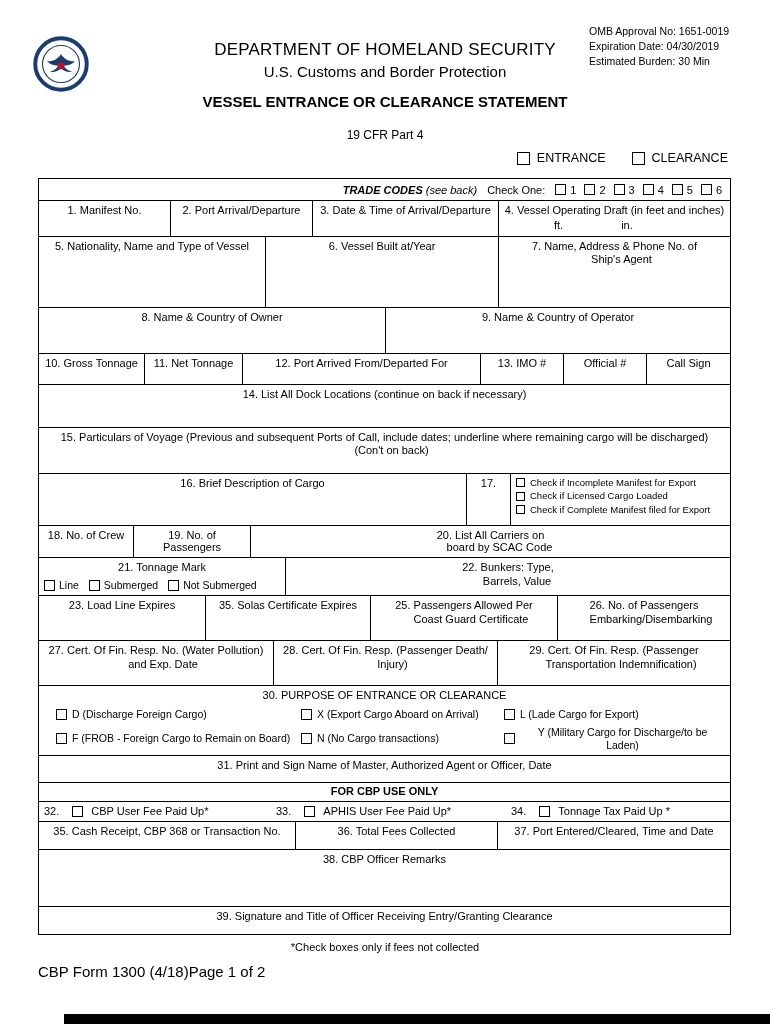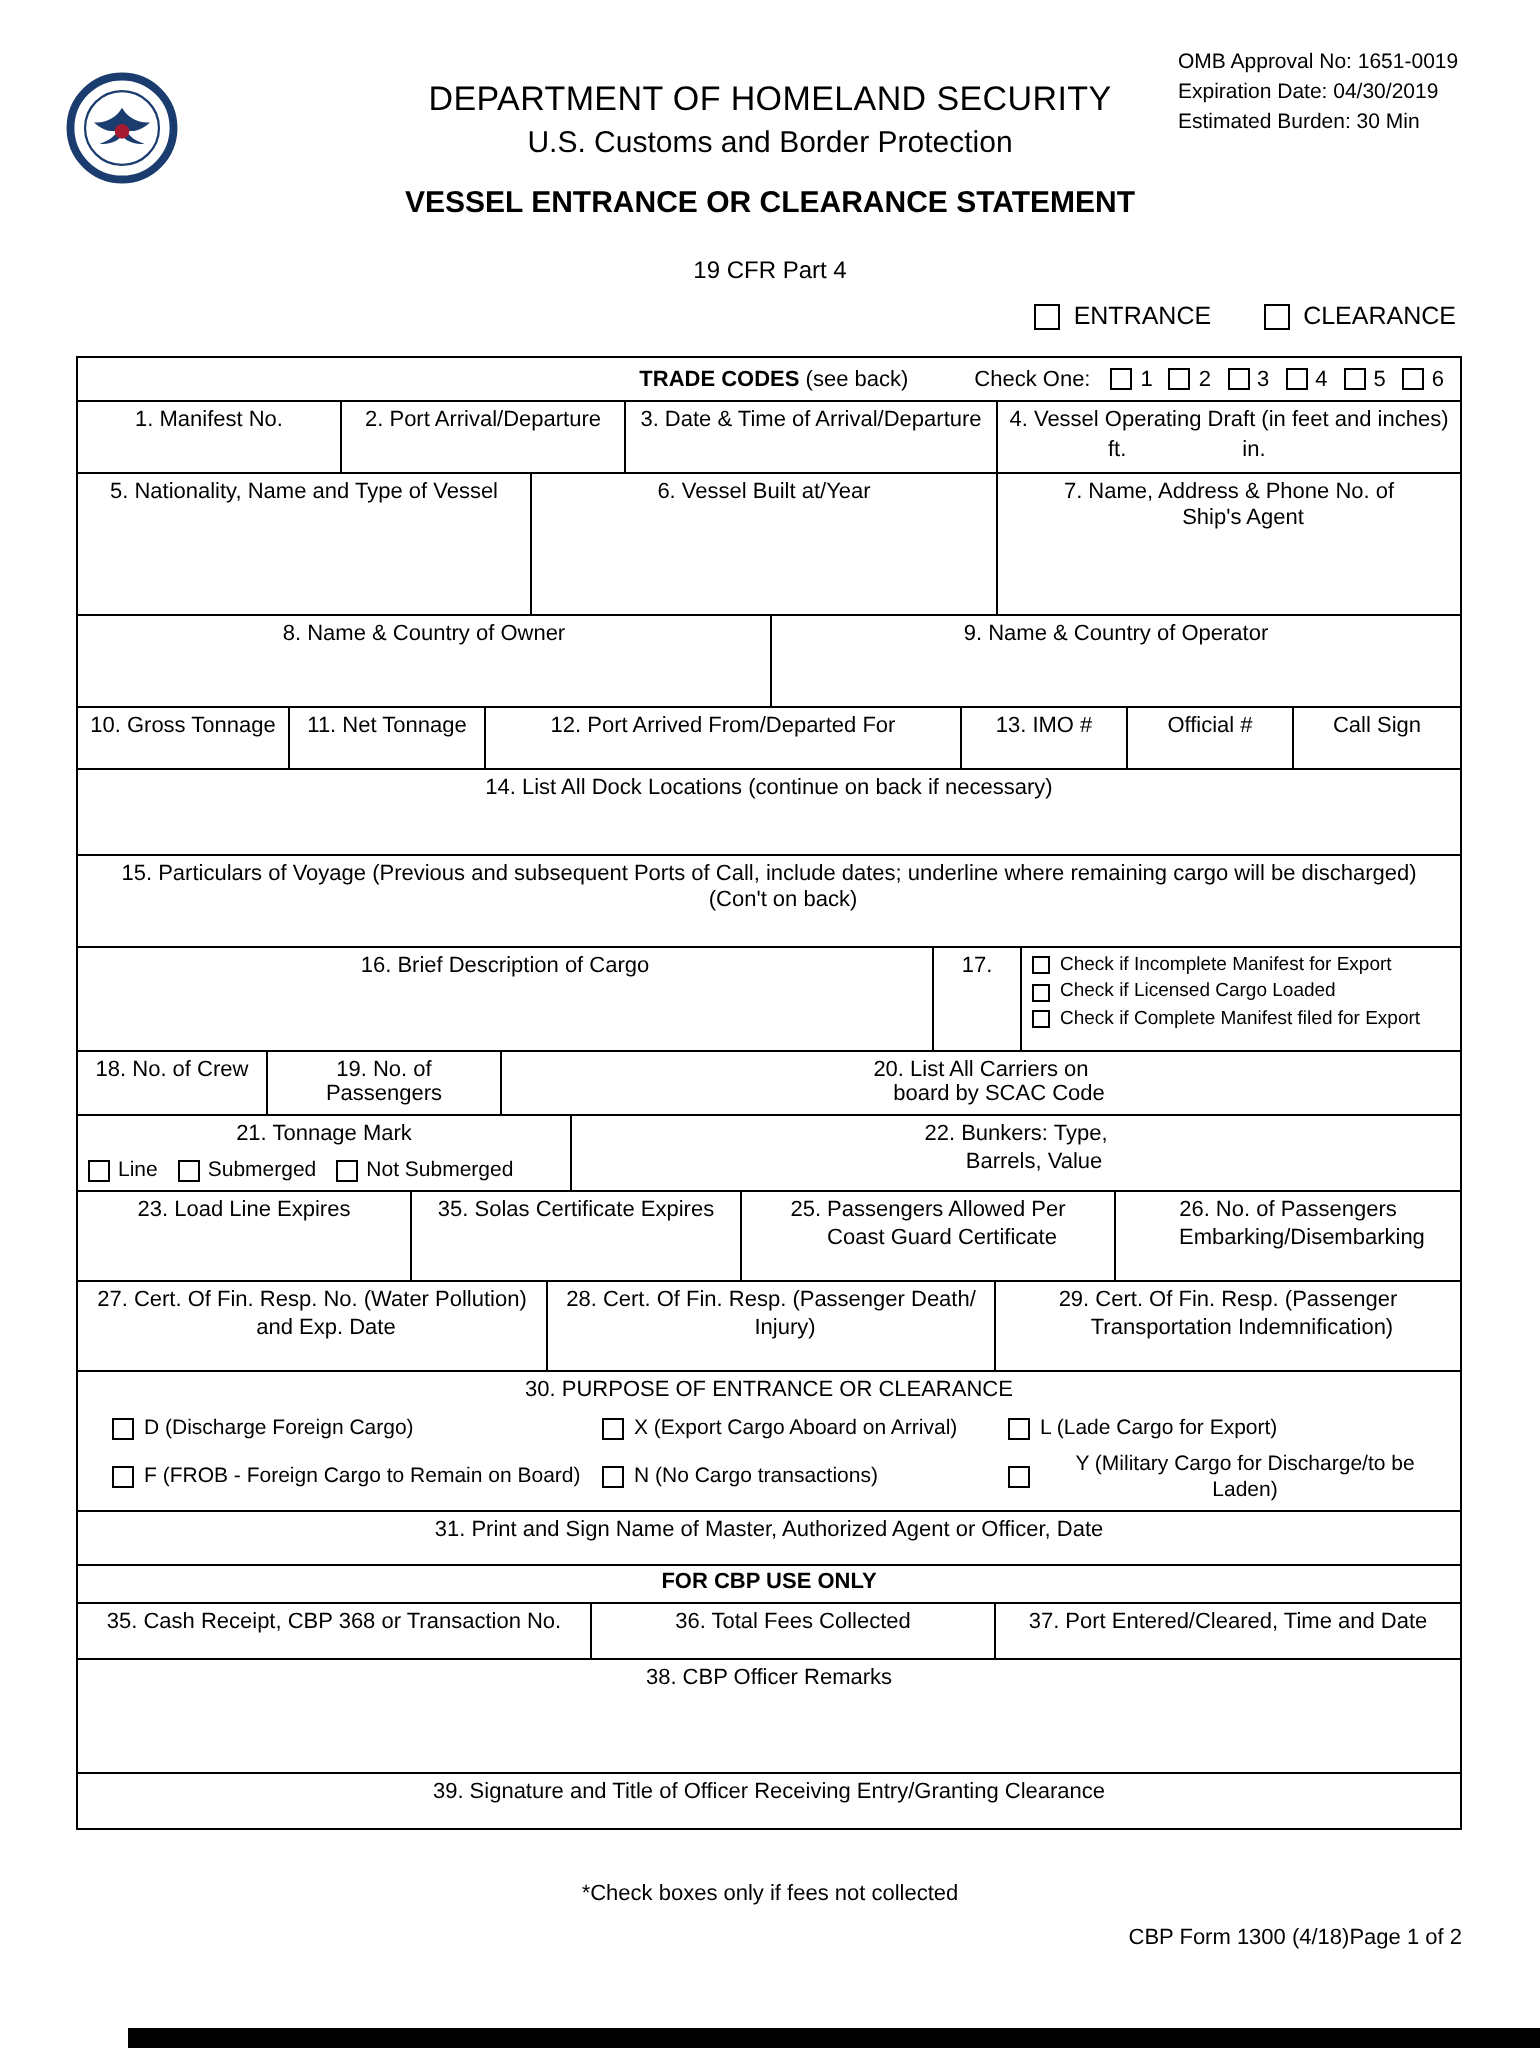--- a/index.html
+++ b/index.html
@@ -34,21 +34,21 @@
   .row { display:flex; border-top:1px solid #000; align-items:stretch; }
   .row:first-child { border-top:none; }
   .cell { border-right:1px solid #000; padding:3px 5px; font-size:11px; line-height:1.25;text-align:center; }
   .cell:last-child { border-right:none; }
   .cell.nb { border-right:none; }
   .flex1 { flex:1; }
   .ind { padding-left:14px; }
   .tight { line-height:1.15; }
 
   .trade-row { display:flex; justify-content:flex-end; align-items:center; height:21px; padding-right:8px; font-size:11px; }
-  .trade-row .tl { margin-right:33px; }
+  .trade-row .tl { margin-right:10px;font-style:italic; }
   .trade-row .co { margin-right:2px; }
   .tc-opt { display:flex; align-items:center; gap:4px; margin-left:8px; }
 
   .ftin { display:flex; gap:58px; padding-left:50px; margin-top:1px; }
 
   .copt { display:flex; align-items:center; gap:5px; }
   .opts17 { padding-top:2px; }
   .opts17 .copt { font-size:9.5px; line-height:1.45; }
 
   .t21-opts { display:flex; gap:10px; margin-top:4px; font-size:10.5px; }
@@ -57,21 +57,21 @@
   .p30 { display:grid; grid-template-columns:245px 203px auto; padding-left:12px; row-gap:5px; margin-top:5px; font-size:10.5px; }
 
   .cbp-row .cell { text-align:center; font-weight:bold; }
 
   .fee-cell { display:flex; align-items:center; }
   .fee-cell .no { margin-right:13px; }
   .fee-cell .cb { margin-right:8px; }
 
   
   .footnote { position:absolute; top:941px; left:0; right:0; text-align:center; font-size:11px; }
-  .form-footer { position:absolute; top:963px; left:38px; width:693px; display:flex; justify-content:flex-end; font-size:11px; }
+  .form-footer { position:absolute; top:963px; left:38px; width:693px; display:flex; justify-content:flex-start; font-size:15px; }
   .scan-bar { position:absolute; bottom:0; left:64px; right:0; height:10px; background:#000; }
 </style>
 </head>
 <body>
 
 <div class="seal">
   <svg viewBox="0 0 100 100" width="56" height="56" aria-hidden="true">
     <circle cx="50" cy="50" r="46" fill="#fff" stroke="#1b3c6e" stroke-width="7"></circle>
     <circle cx="50" cy="50" r="33" fill="#fff" stroke="#1b3c6e" stroke-width="2"></circle>
     <path d="M50 32 C45 41 35 46 25 45 C32 52 41 54 47 52 C43 58 37 62 30 64 C39 65 46 62 50 57 C54 62 61 65 70 64 C63 62 57 58 53 52 C59 54 68 52 75 45 C65 46 55 41 50 32 Z" fill="#1b3c6e"></path>
@@ -294,20 +294,37 @@
   </div>
 
   <div class="row" style="min-height:27px">
     <div class="cell flex1">31. Print and Sign Name of Master, Authorized Agent or Officer, Date</div>
   </div>
 
   <div class="row cbp-row" style="min-height:18px">
     <div class="cell flex1" style="padding:2px 0">FOR CBP USE ONLY</div>
   </div>
 
+  <div class="row" style="min-height:20px">
+    <div class="cell nb fee-cell" style="width:232px">
+      <span class="no">32.</span>
+      <span class="cb"></span>
+      <span>CBP User Fee Paid Up*</span>
+    </div>
+    <div class="cell nb fee-cell" style="width:235px">
+      <span class="no">33.</span>
+      <span class="cb"></span>
+      <span>APHIS User Fee Paid Up*</span>
+    </div>
+    <div class="cell nb fee-cell flex1">
+      <span class="no">34.</span>
+      <span class="cb"></span>
+      <span>Tonnage Tax Paid Up *</span>
+    </div>
+  </div>
 
   <div class="row" style="min-height:28px">
     <div class="cell" style="width:257px">35. Cash Receipt, CBP 368 or Transaction No.</div>
     <div class="cell" style="width:202px">36. Total Fees Collected</div>
     <div class="cell flex1">37. Port Entered/Cleared, Time and Date</div>
   </div>
 
   <div class="row" style="min-height:57px">
     <div class="cell flex1">38. CBP Officer Remarks</div>
   </div>

